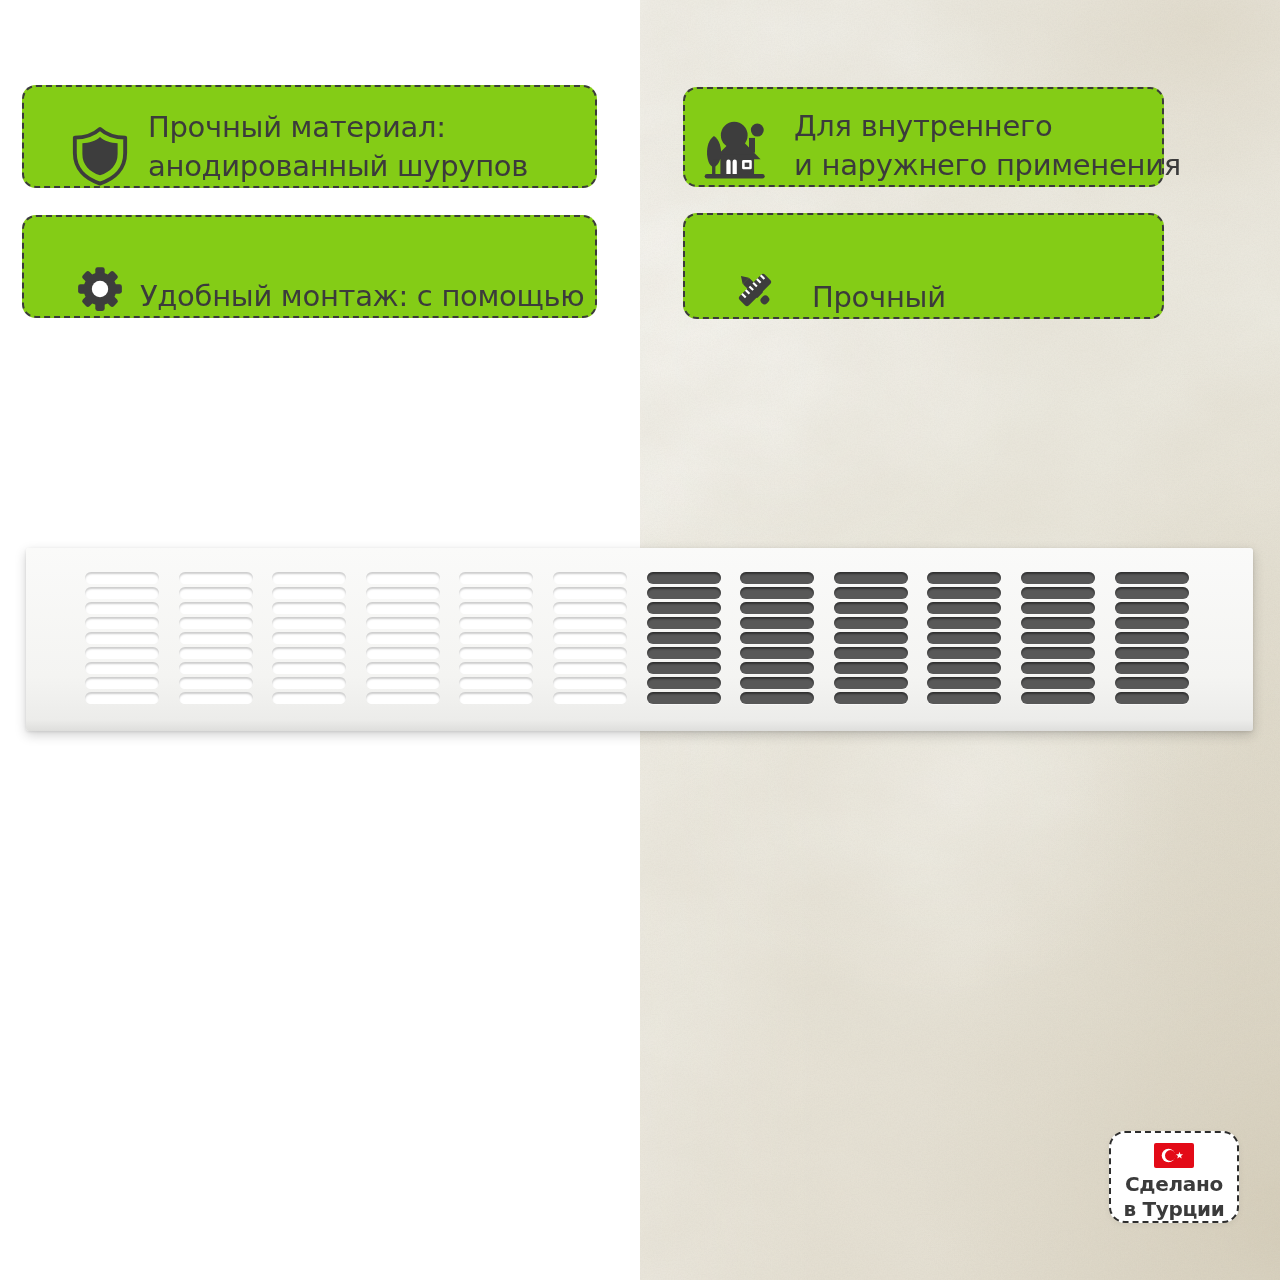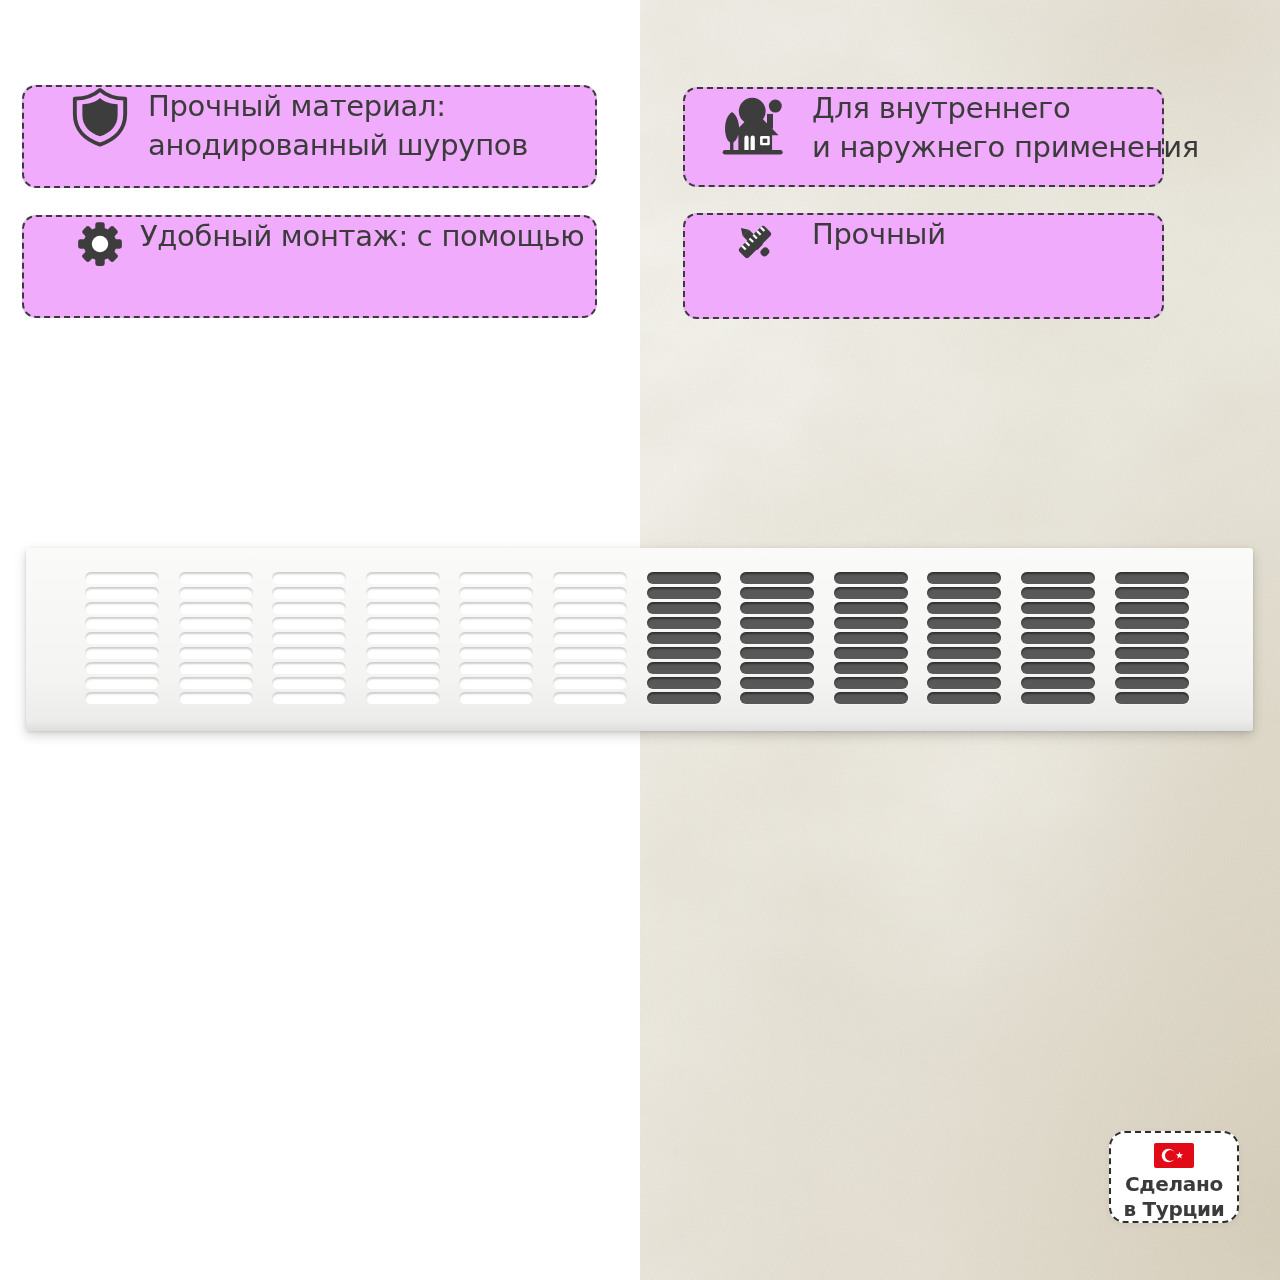--- a/index.html
+++ b/index.html
@@ -19,37 +19,37 @@
       radial-gradient(420px 300px at 88% 2%, rgba(212,203,182,0.50), transparent 70%),
       radial-gradient(520px 720px at 102% 94%, rgba(198,188,163,0.55), transparent 72%),
       radial-gradient(300px 520px at 98% 55%, rgba(205,196,174,0.35), transparent 70%),
       radial-gradient(420px 340px at 15% 28%, rgba(255,255,255,0.40), transparent 72%),
       radial-gradient(380px 300px at 45% 62%, rgba(255,255,255,0.25), transparent 70%),
       linear-gradient(90deg, rgba(255,255,255,0.22), rgba(255,255,255,0) 28%);
   }
   .wall svg.noise{position:absolute;inset:0;display:block;}
   
   .feature{
-    position:absolute;display:flex;align-items:flex-start;
-    background:#f0abfc;border:2px dashed #3a3a3a;border-radius:14px;
+    position:absolute;display:flex;align-items:flex-end;
+    background:#84cc16;border:2px dashed #3a3a3a;border-radius:14px;
     box-sizing:border-box;
   }
   .feature .icon{
     flex:0 0 80px;display:flex;align-items:center;justify-content:center;
     color:var(--icon,#3d3d3d);
   }
   .feature .ftext{
     font-size:29px;line-height:39px;color:var(--text,#3b3b3b);
     letter-spacing:-0.3px;white-space:nowrap;
   }
   .box-material{left:22px;top:85px;width:575px;height:103px;padding-left:36px;}
   .box-material .ftext{margin-left:8px;}
   .box-mounting{left:22px;top:215px;width:575px;height:103px;padding-left:36px;}
   .box-mounting .ftext{}
-  .box-usage{left:683px;top:87px;width:481px;height:100px;padding-left:30px;}
+  .box-usage{left:683px;top:87px;width:481px;height:100px;padding-left:12px;}
   .box-usage .ftext{margin-left:17px;}
   .box-design{left:683px;top:213px;width:481px;height:106px;padding-left:30px;}
   .box-design .ftext{margin-left:17px;}
   
   .grille{
     position:absolute;left:26px;top:548px;width:1227px;height:183px;
     background:linear-gradient(180deg,#fafaf9 0%,#f4f4f2 70%,#ececea 94%,#dededc 100%);
     border-radius:3px;
     box-shadow:0 4px 12px rgba(0,0,0,0.18), 0 1px 3px rgba(0,0,0,0.10);
   }

